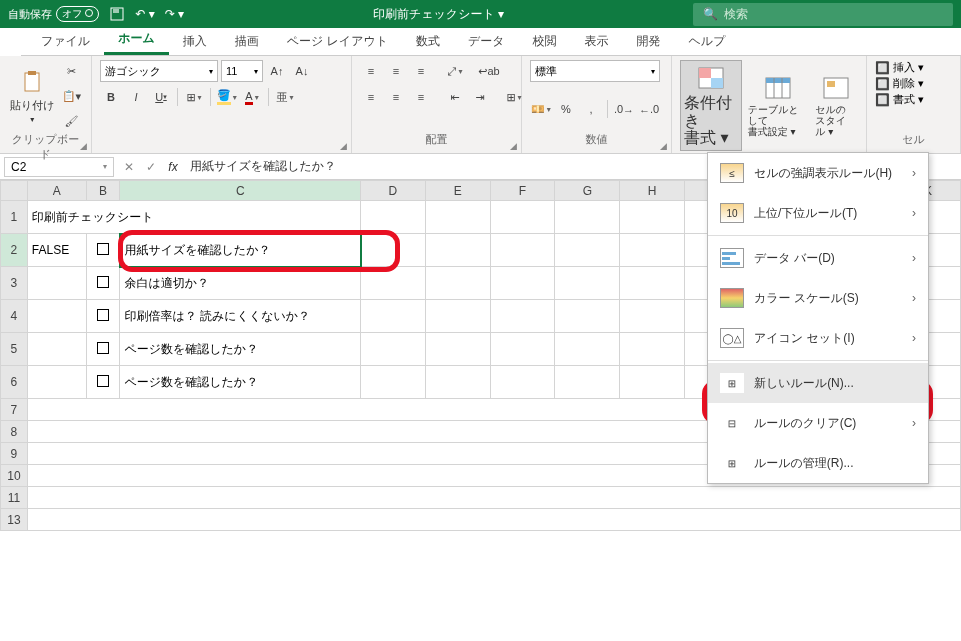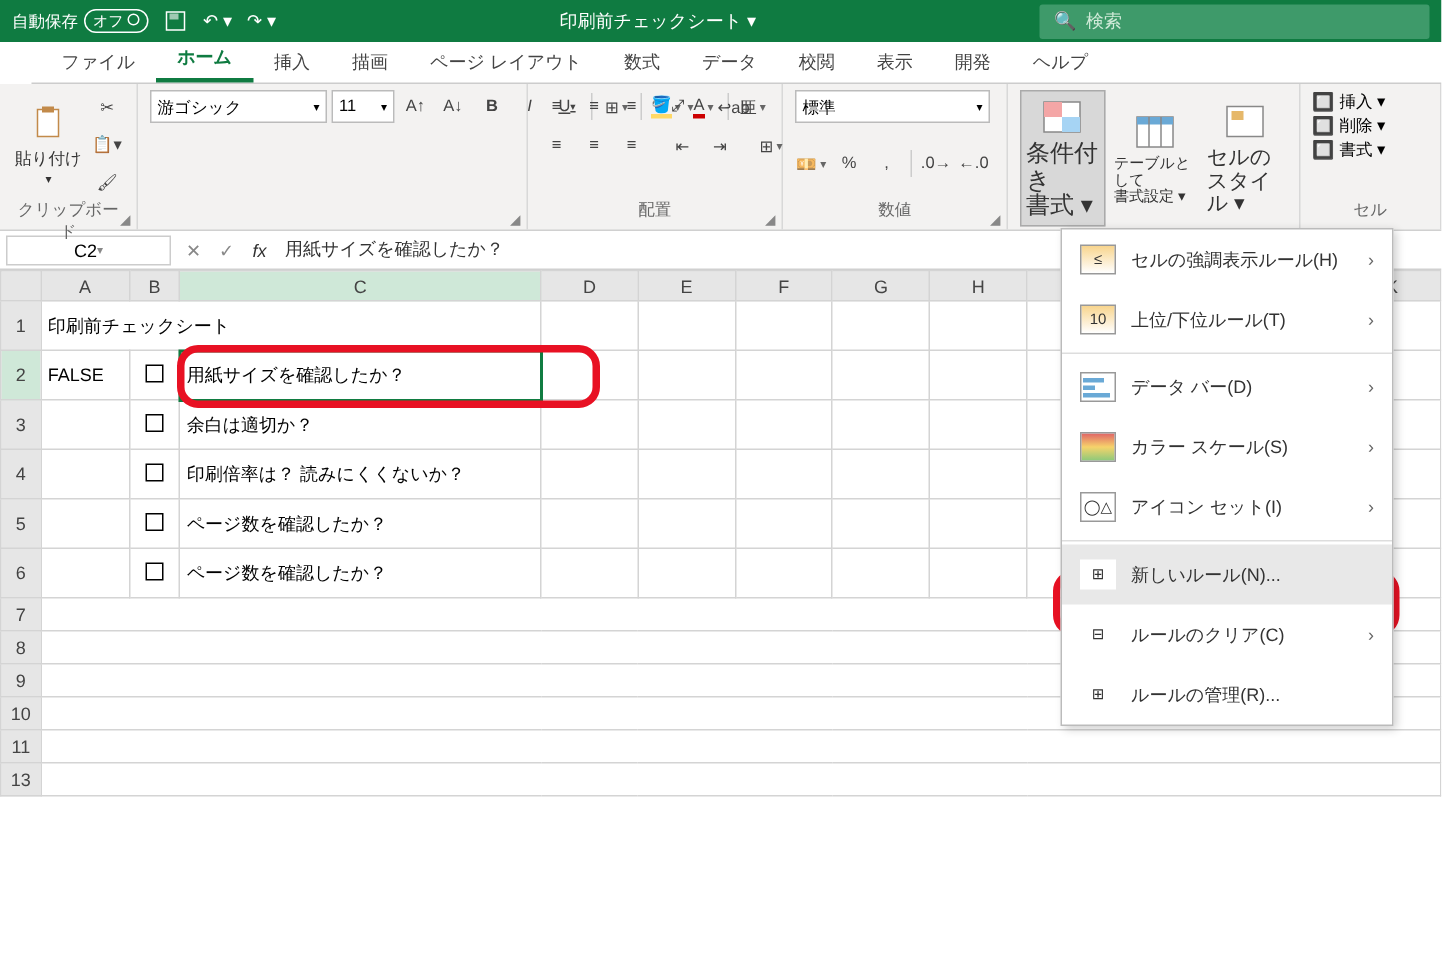--- a/index.html
+++ b/index.html
@@ -27,21 +27,21 @@
 .group-launcher { position: absolute; right: 4px; bottom: 2px; font-size: 9px; color: #888; }
 .btn-large { display: flex; flex-direction: column; align-items: center; gap: 2px; font-size: 11px; color: #333; padding: 2px; }
 .btn-large .icon-box { width: 28px; height: 28px; display: flex; align-items: center; justify-content: center; }
 .small-row { display: flex; gap: 3px; align-items: center; }
 .small-btn { width: 22px; height: 22px; display: inline-flex; align-items: center; justify-content: center; font-size: 11px; color: #444; }
 .combo { background: #fff; border: 1px solid #bbb; height: 22px; display: inline-flex; align-items: center; padding: 0 4px; font-size: 11px; }
 .dropdown-caret::after { content: "▾"; font-size: 8px; color: #666; margin-left: 2px; }
 
 
 .formula-row { display: flex; align-items: center; border-bottom: 1px solid #d0d0d0; height: 26px; background: #fff; }
-.name-box { width: 110px; border: 1px solid #ccc; margin: 2px 4px; height: 20px; display: flex; align-items: center; padding: 0 6px; font-size: 12px; justify-content: center; }
+.name-box { width: 110px; border: 1px solid #ccc; margin: 2px 4px; height: 20px; display: flex; align-items: center; padding: 0 6px; font-size: 12px; justify-content: space-between; }
 .fbar-btn { width: 22px; height: 22px; display: inline-flex; align-items: center; justify-content: center; color: #888; }
 .formula-input { flex: 1; padding: 0 6px; font-size: 12px; color: #333; }
 
 
 .grid-wrap { position: relative; overflow: hidden; height: calc(641px - 28px - 28px - 98px - 26px); }
 table.grid { border-collapse: collapse; table-layout: fixed; }
 .grid th, .grid td { border: 1px solid #d4d4d4; font-size: 12px; background: #fff; }
 .grid thead th { background: #e6e6e6; color: #444; font-weight: normal; height: 20px; text-align: center; }
 .grid tbody th { background: #e6e6e6; color: #444; font-weight: normal; width: 28px; text-align: center; }
 .corner { background: #e6e6e6; width: 28px; }
@@ -120,21 +120,21 @@
         <span class="small-btn">✂</span>
         <span class="small-btn">📋▾</span>
         <span class="small-btn">🖌</span>
       </div>
     </div>
     <div class="group-label">クリップボード</div>
     <span class="group-launcher">◢</span>
   </div>
 
   <div class="group" style="width:260px">
-    <div class="group-content" style="flex-direction:row;align-items:flex-start;gap:4px">
+    <div class="group-content" style="flex-direction:column;align-items:flex-start;gap:4px">
       <div class="small-row">
         <span class="combo" style="width:118px">
             <span>游ゴシック</span>
             <span style="margin-left:auto;font-size:8px">▾</span>
           </span>
         <span class="combo" style="width:42px">
             <span>11</span>
             <span style="margin-left:auto;font-size:8px">▾</span>
           </span>
         <span class="small-btn">A↑</span>
@@ -230,21 +230,21 @@
         <span style="white-space:pre-line;font-size:10px;line-height:1.1">テーブルとして
 書式設定 ▾</span>
       </div>
       <div class="btn-large">
         <span class="icon-box">
             <svg width="26" height="22">
               <rect x="1" y="1" width="24" height="20" fill="#fff" stroke="#888"></rect>
               <rect x="4" y="4" width="8" height="6" fill="#e6b86a"></rect>
             </svg>
           </span>
-        <span style="white-space:pre-line;font-size:14px;line-height:1.1">セルの
+        <span style="white-space:pre-line;font-size:10px;line-height:1.1">セルの
 スタイル ▾</span>
       </div>
     </div>
     <div class="group-label"></div>
   </div>
 
   <div class="group" style="flex:1">
     <div class="group-content" style="flex-direction:column;align-items:flex-start;gap:1px">
       <div class="small-row">
           <span>🔲</span>

